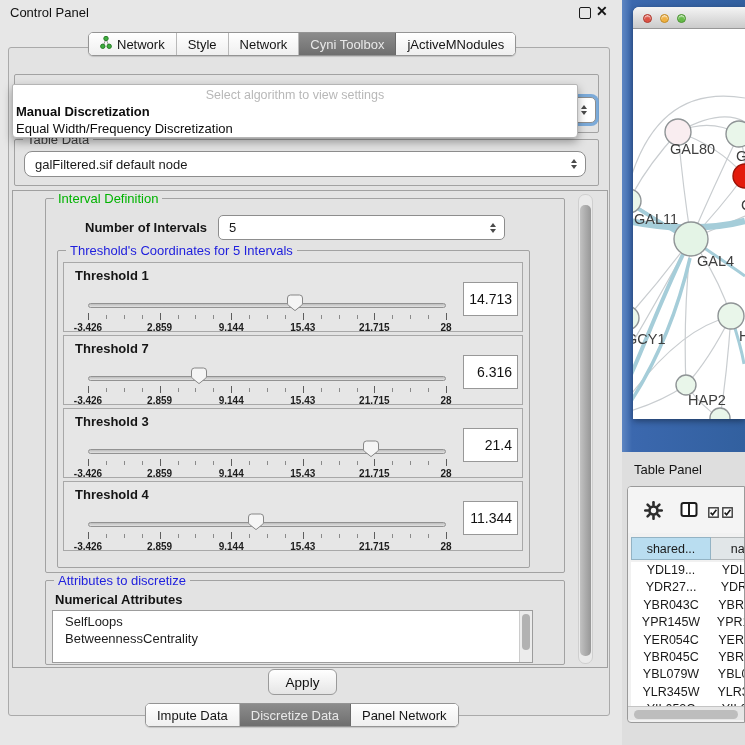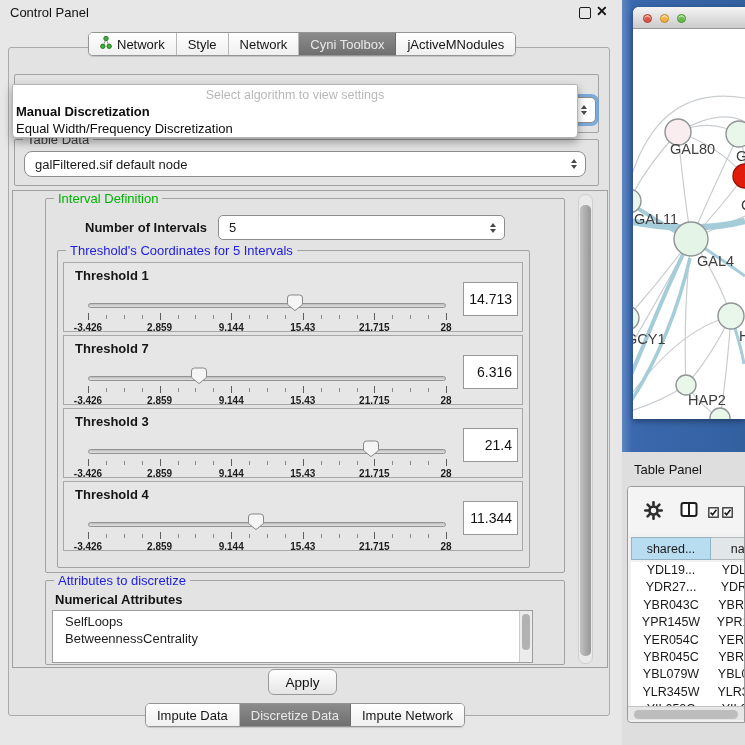--- a/index.html
+++ b/index.html
@@ -410,21 +410,21 @@
 <div class="apply-btn">Apply</div>
 
 <div class="seg bottom-tabs">
   <div class="seg-btn">
     <span>Impute Data</span>
   </div>
   <div class="seg-btn sel">
     <span>Discretize Data</span>
   </div>
   <div class="seg-btn">
-    <span>Impute Network</span>
+    <span>Panel Network</span>
   </div>
 </div>
 
 <div class="net-frame">
   <div class="net-window">
     <div class="net-titlebar">
       <span class="light lr"></span>
       <span class="light ly"></span>
       <span class="light lg"></span>
     </div>

